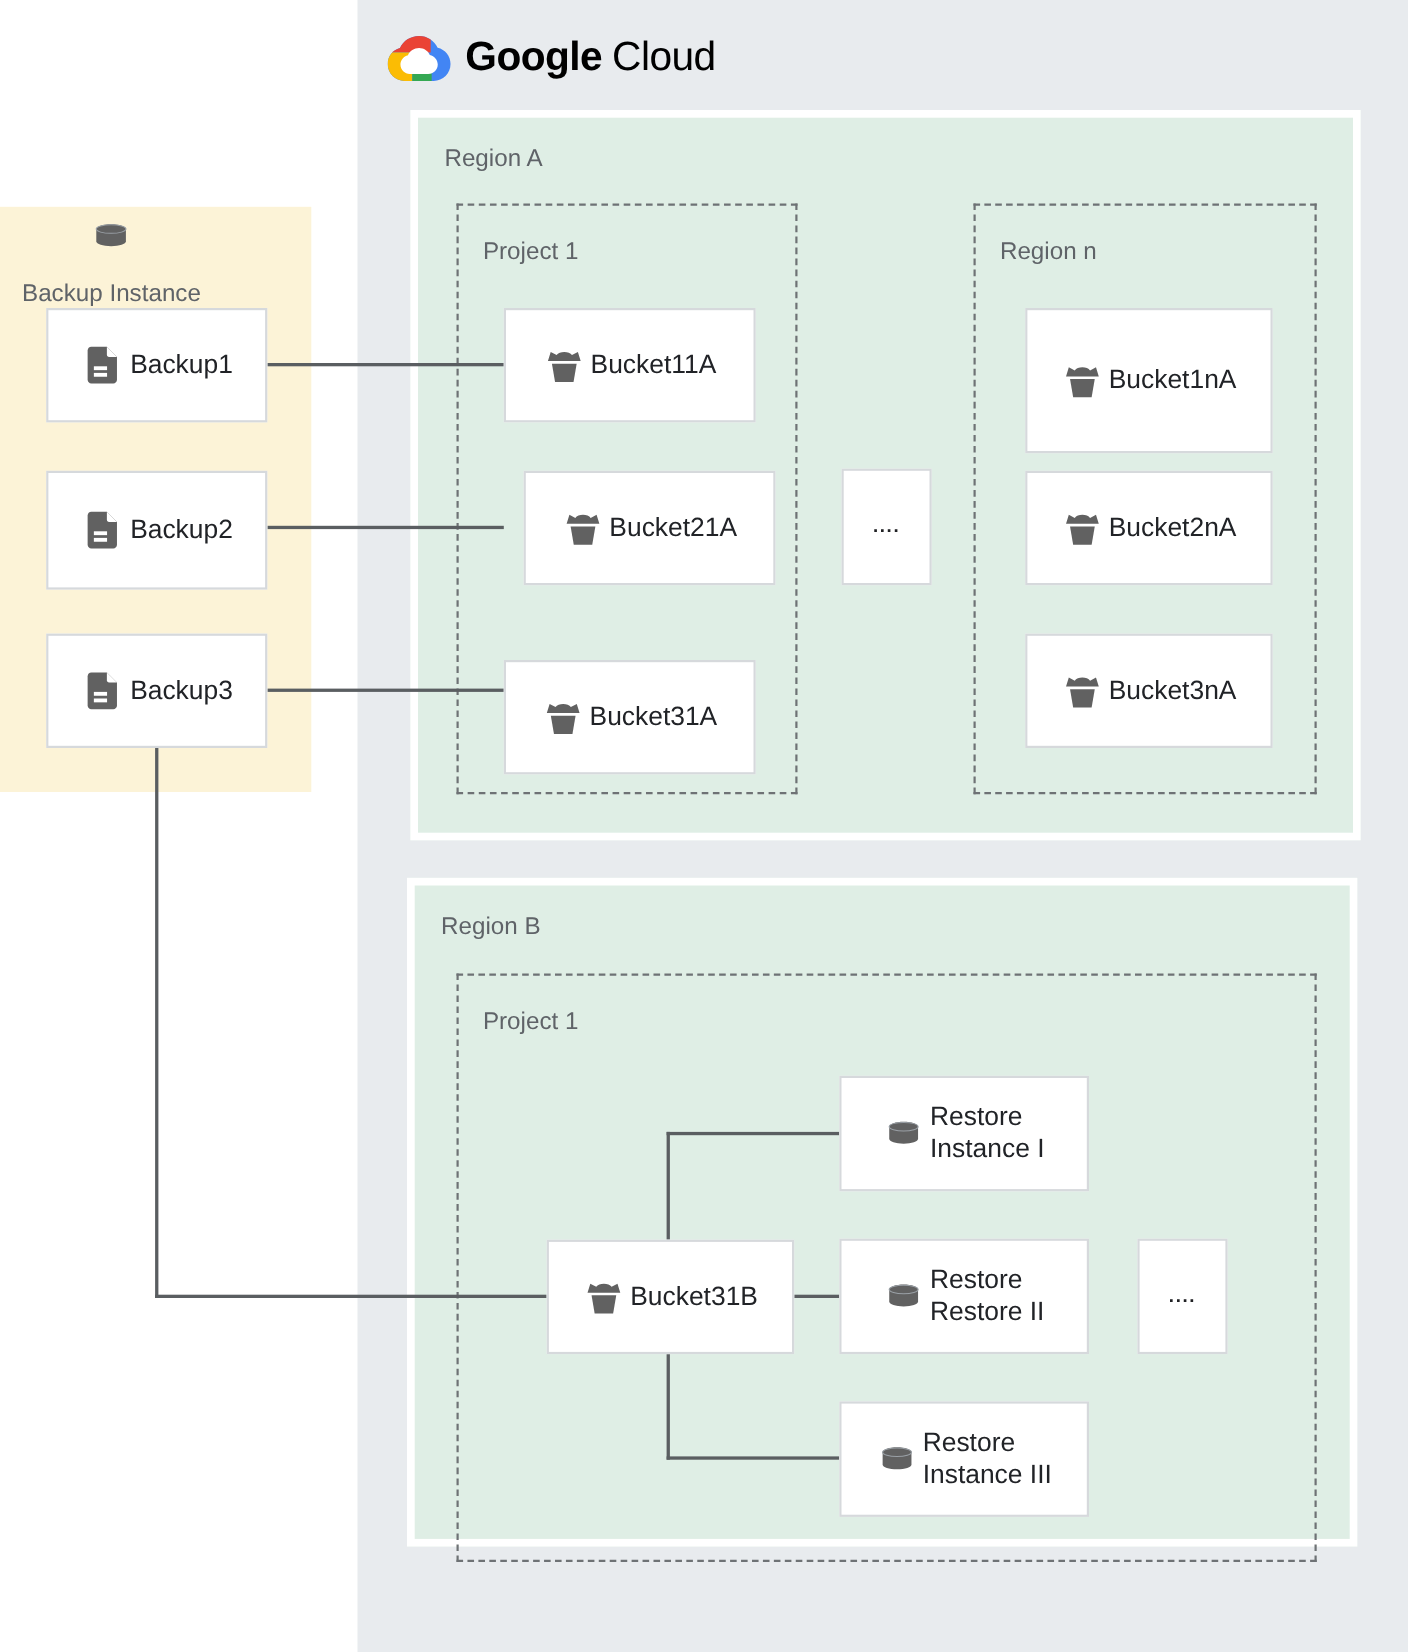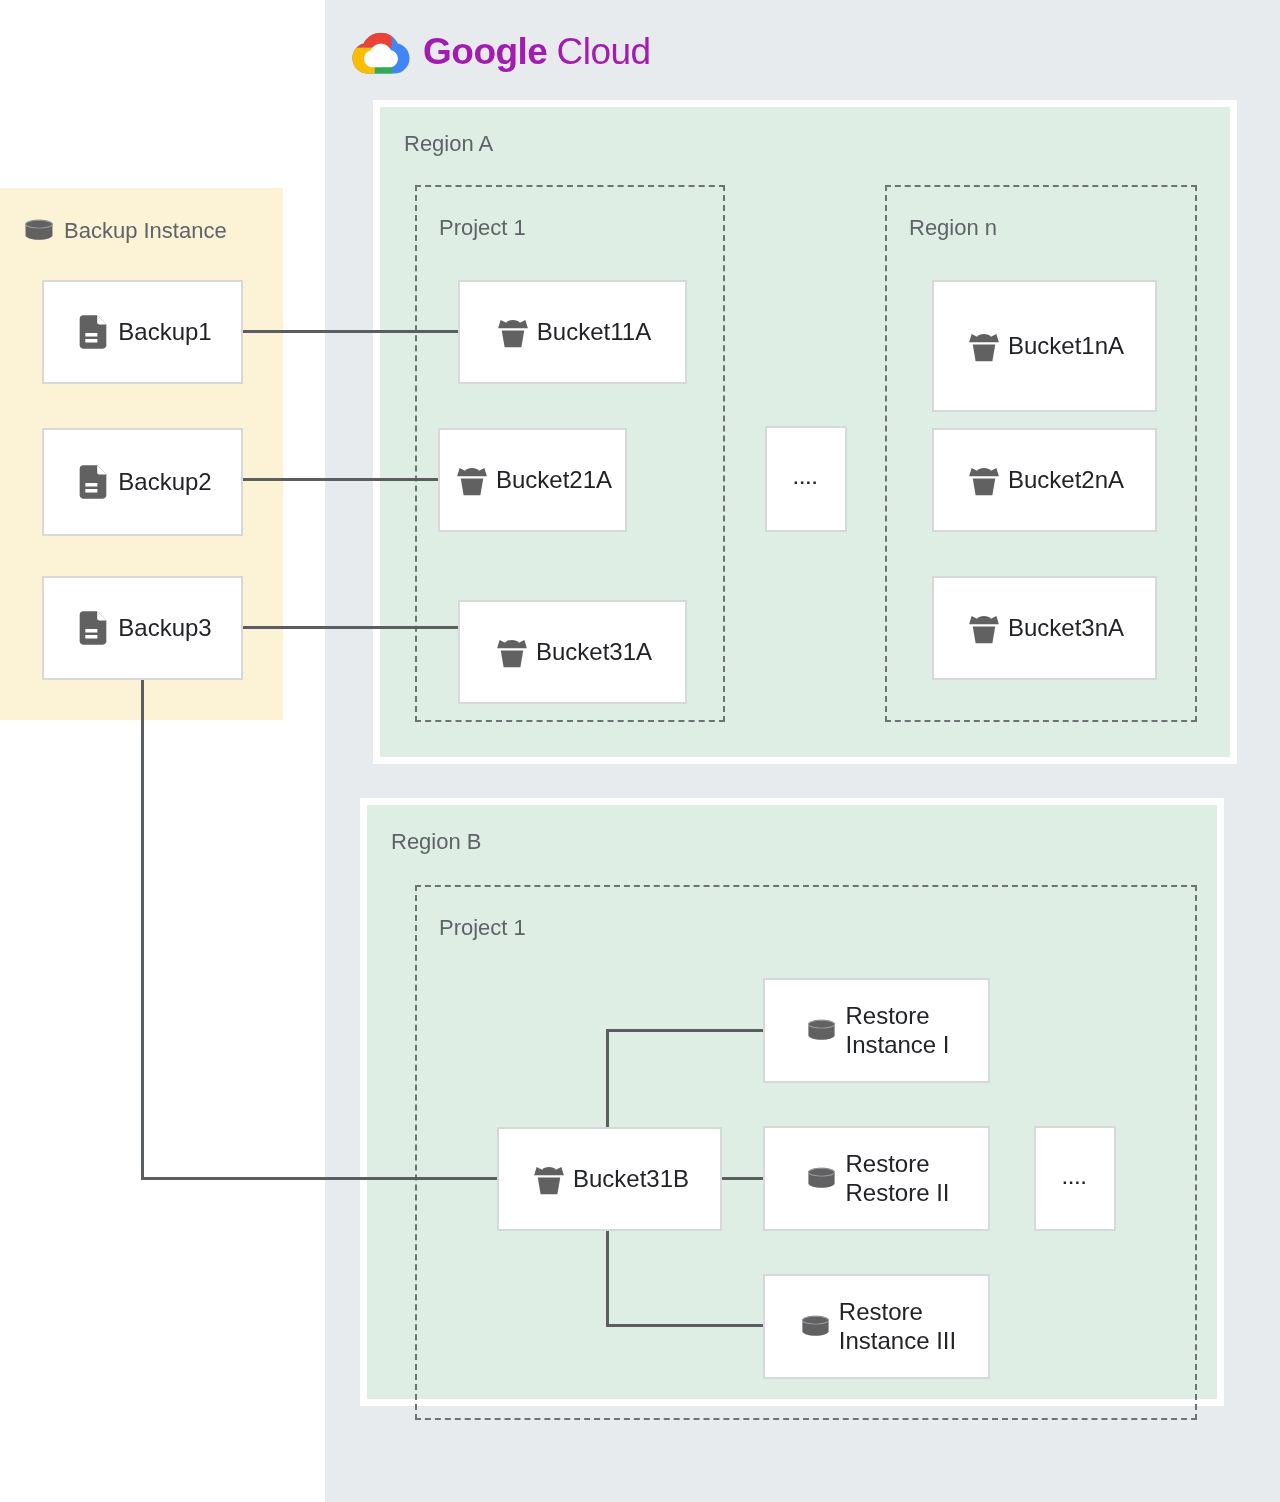--- a/index.html
+++ b/index.html
@@ -2,37 +2,37 @@
 <html><head>
 <meta charset="utf-8">
 <style>
   * { margin:0; padding:0; box-sizing:border-box; }
   body { background:#ffffff; font-family:"Liberation Sans", sans-serif; }
   .canvas { position:relative; width:1280px; height:1502px; background:#ffffff; overflow:hidden; }
 
   .cloud-area { position:absolute; left:325px; top:0; width:955px; height:1502px; background:#e8ebee; }
 
   .logo { position:absolute; left:352px; top:26px; display:flex; align-items:center; gap:13px; height:52px; }
-  .logo-text { font-size:37px; color:#a21caf; letter-spacing:-0.5px; }
+  .logo-text { font-size:37px; color:#000000; letter-spacing:-0.5px; }
   .logo-text .g { font-weight:600; }
   .logo-text .c { font-weight:400; margin-left:9px; }
 
   .region { position:absolute; background:#dfeee5; border:7px solid #ffffff; }
   .region-a { left:373px; top:100px; width:864px; height:664px; }
-  .region-b { left:360px; top:798px; width:864px; height:608px; }
+  .region-b { left:370px; top:798px; width:864px; height:608px; }
   .region-label { position:absolute; left:24px; top:24px; font-size:22px; color:#5f6368; }
 
   .project { position:absolute; border:2px dashed #6e7275; }
   .project-label { position:absolute; left:22px; top:28px; font-size:22px; color:#5f6368; }
   .proj-a1 { left:415px; top:185px; width:310px; height:537px; }
   .proj-an { left:885px; top:185px; width:312px; height:537px; }
   .proj-b1 { left:415px; top:885px; width:782px; height:535px; }
 
   .backup-panel { position:absolute; left:0; top:188px; width:283px; height:532px; background:#fcf3d7; }
-  .panel-header { position:absolute; left:20px; top:216px; display:flex; align-items:center; gap:6px; }
+  .panel-header { position:absolute; left:20px; top:200px; display:flex; align-items:center; gap:24px;flex-direction:column; }
   .panel-header .lbl { font-size:22px; color:#5f6368; }
 
   .node { position:absolute; background:#ffffff; border:2px solid #d6d9dc; display:flex; align-items:center; justify-content:center; gap:5px; z-index:2; }
   .node .node-label { font-size:24px; color:#212327; }
   .node .two-line { line-height:1.18; }
 
   .ellipsis-node { position:absolute; background:#ffffff; border:2px solid #d6d9dc; display:flex; align-items:center; justify-content:center; z-index:2; }
   .ellipsis-node span { font-size:17px; font-weight:700; color:#202124; letter-spacing:1.5px; }
 
   .line { position:absolute; background:#5a5e61; z-index:1; }
@@ -138,21 +138,21 @@
       </svg>
     <span class="node-label">Backup3</span>
   </div>
 
   <div class="node" style="left:458px;top:280px;width:229px;height:104px">
     <svg class="icon" width="38" height="38" viewBox="0 0 24 24">
         <use href="#sym-bucket"></use>
       </svg>
     <span class="node-label">Bucket11A</span>
   </div>
-  <div class="node" style="left:438px;top:428px;width:189px;height:104px">
+  <div class="node" style="left:476px;top:428px;width:229px;height:104px">
     <svg class="icon" width="38" height="38" viewBox="0 0 24 24">
         <use href="#sym-bucket"></use>
       </svg>
     <span class="node-label">Bucket21A</span>
   </div>
   <div class="node" style="left:458px;top:600px;width:229px;height:104px">
     <svg class="icon" width="38" height="38" viewBox="0 0 24 24">
         <use href="#sym-bucket"></use>
       </svg>
     <span class="node-label">Bucket31A</span>

